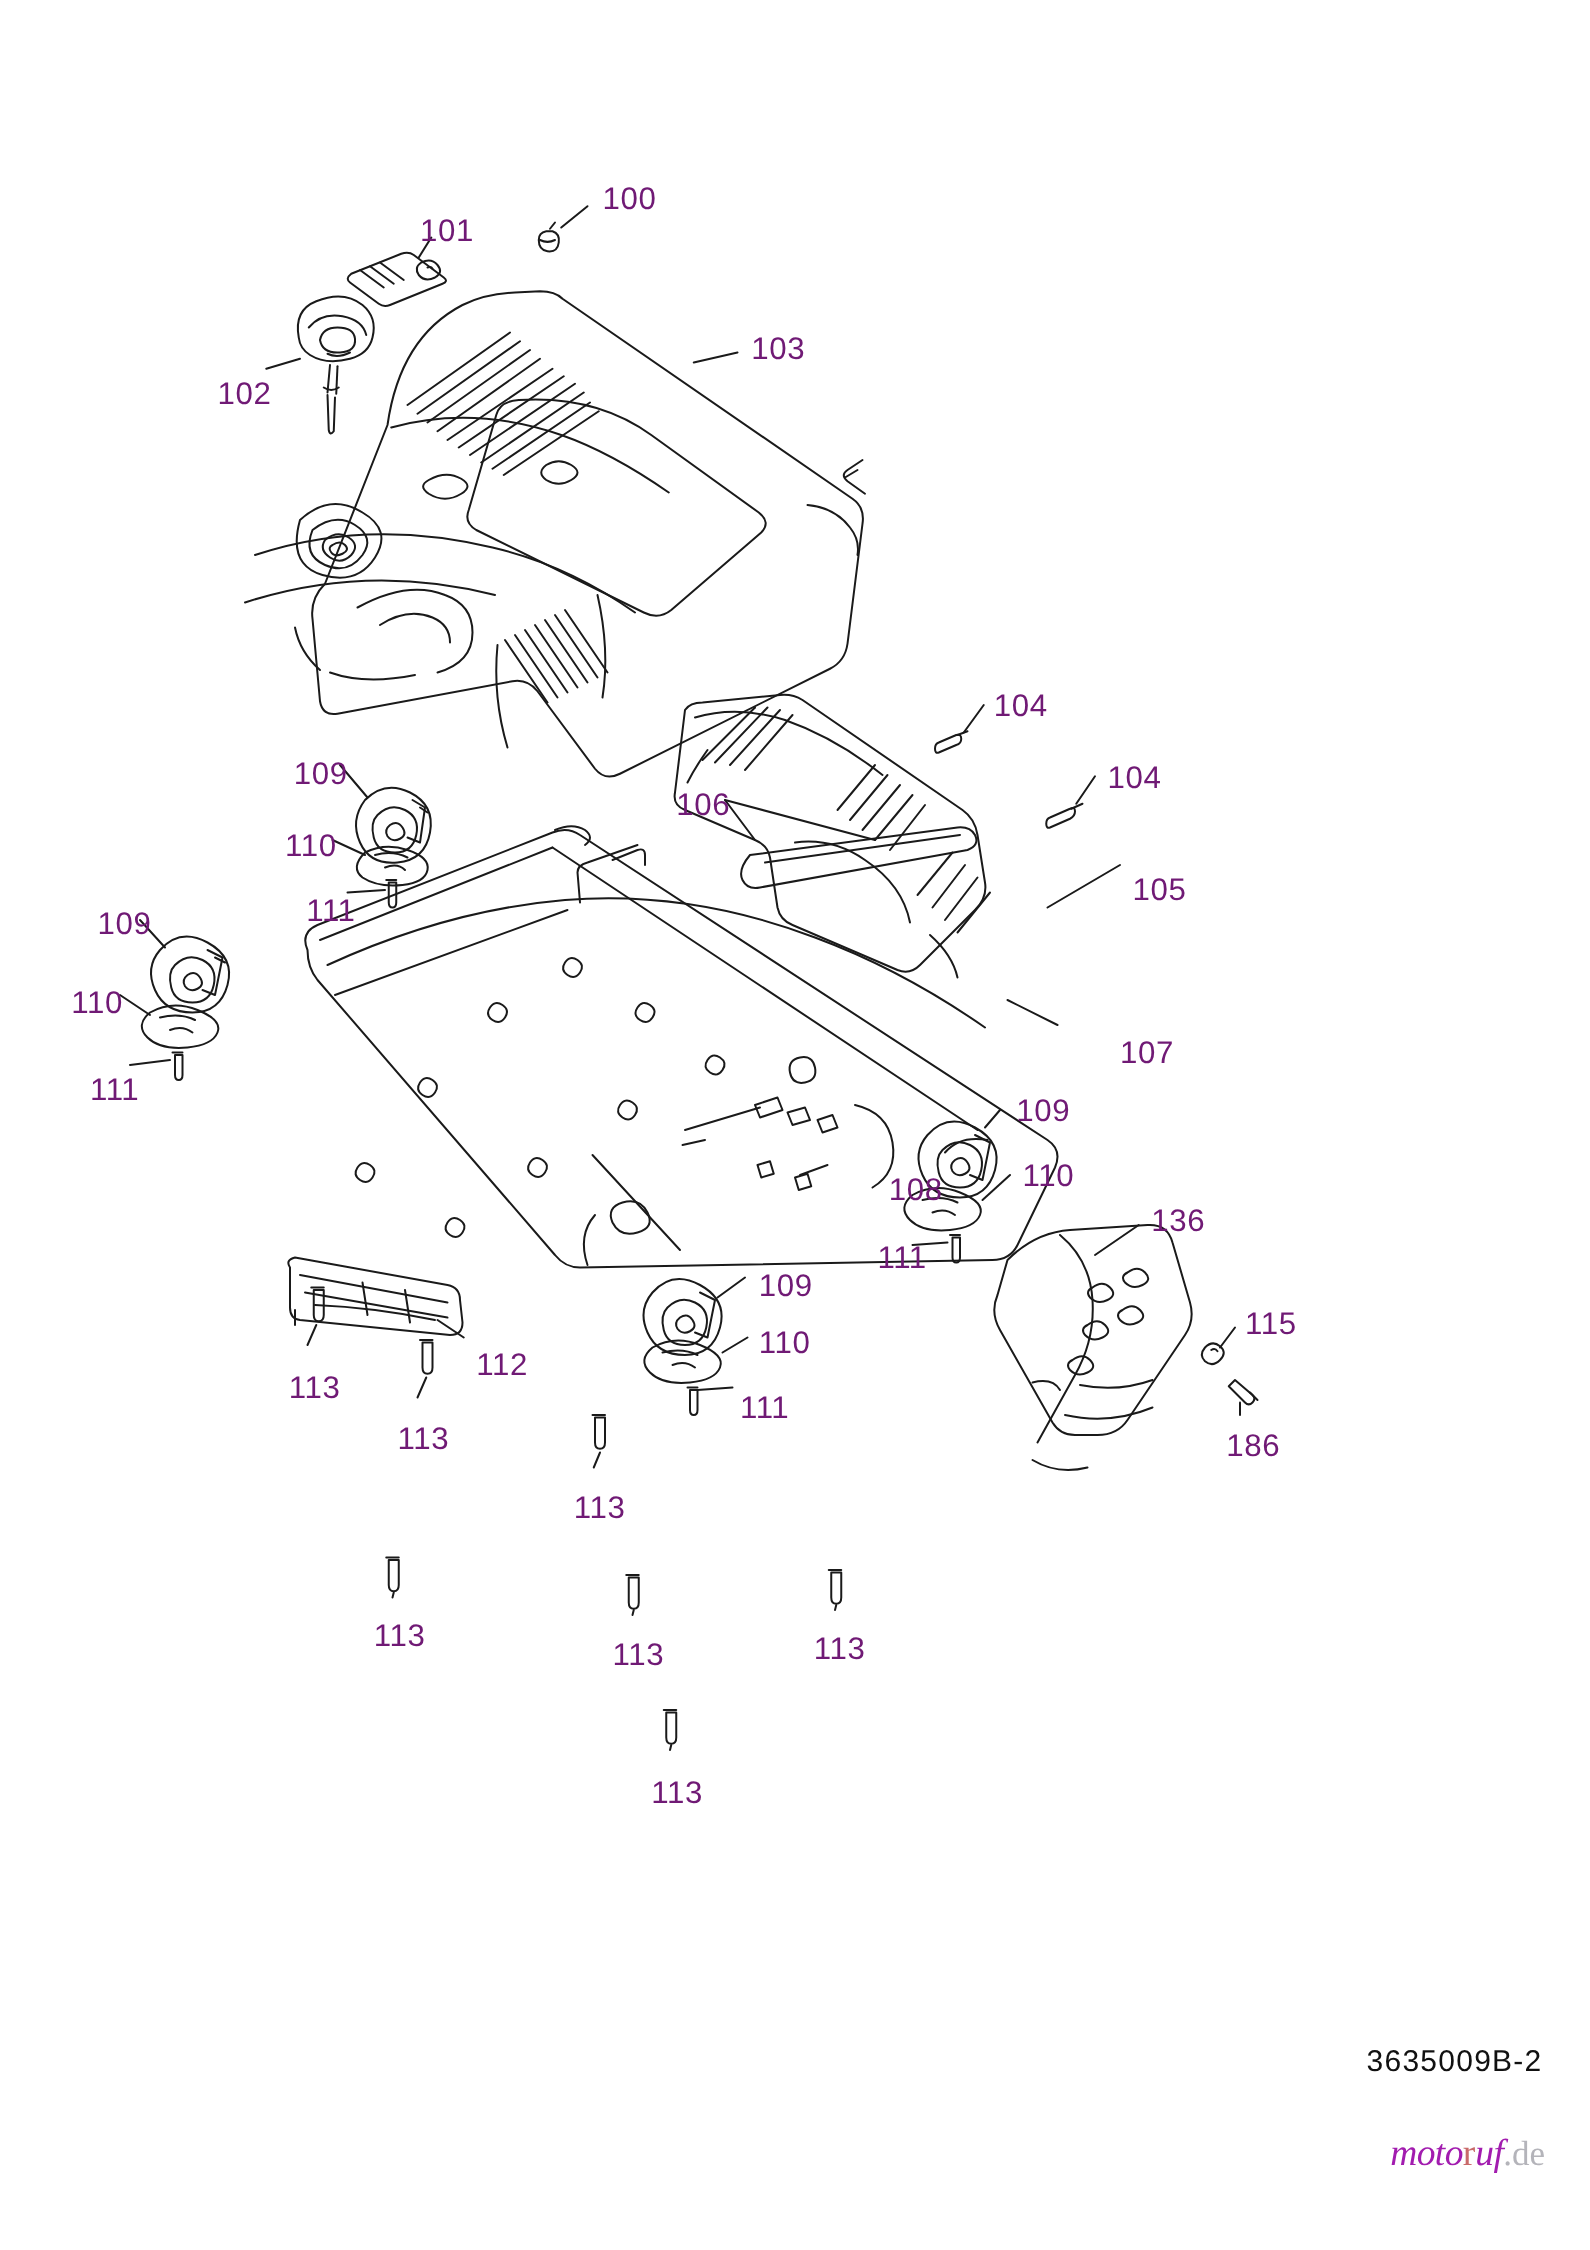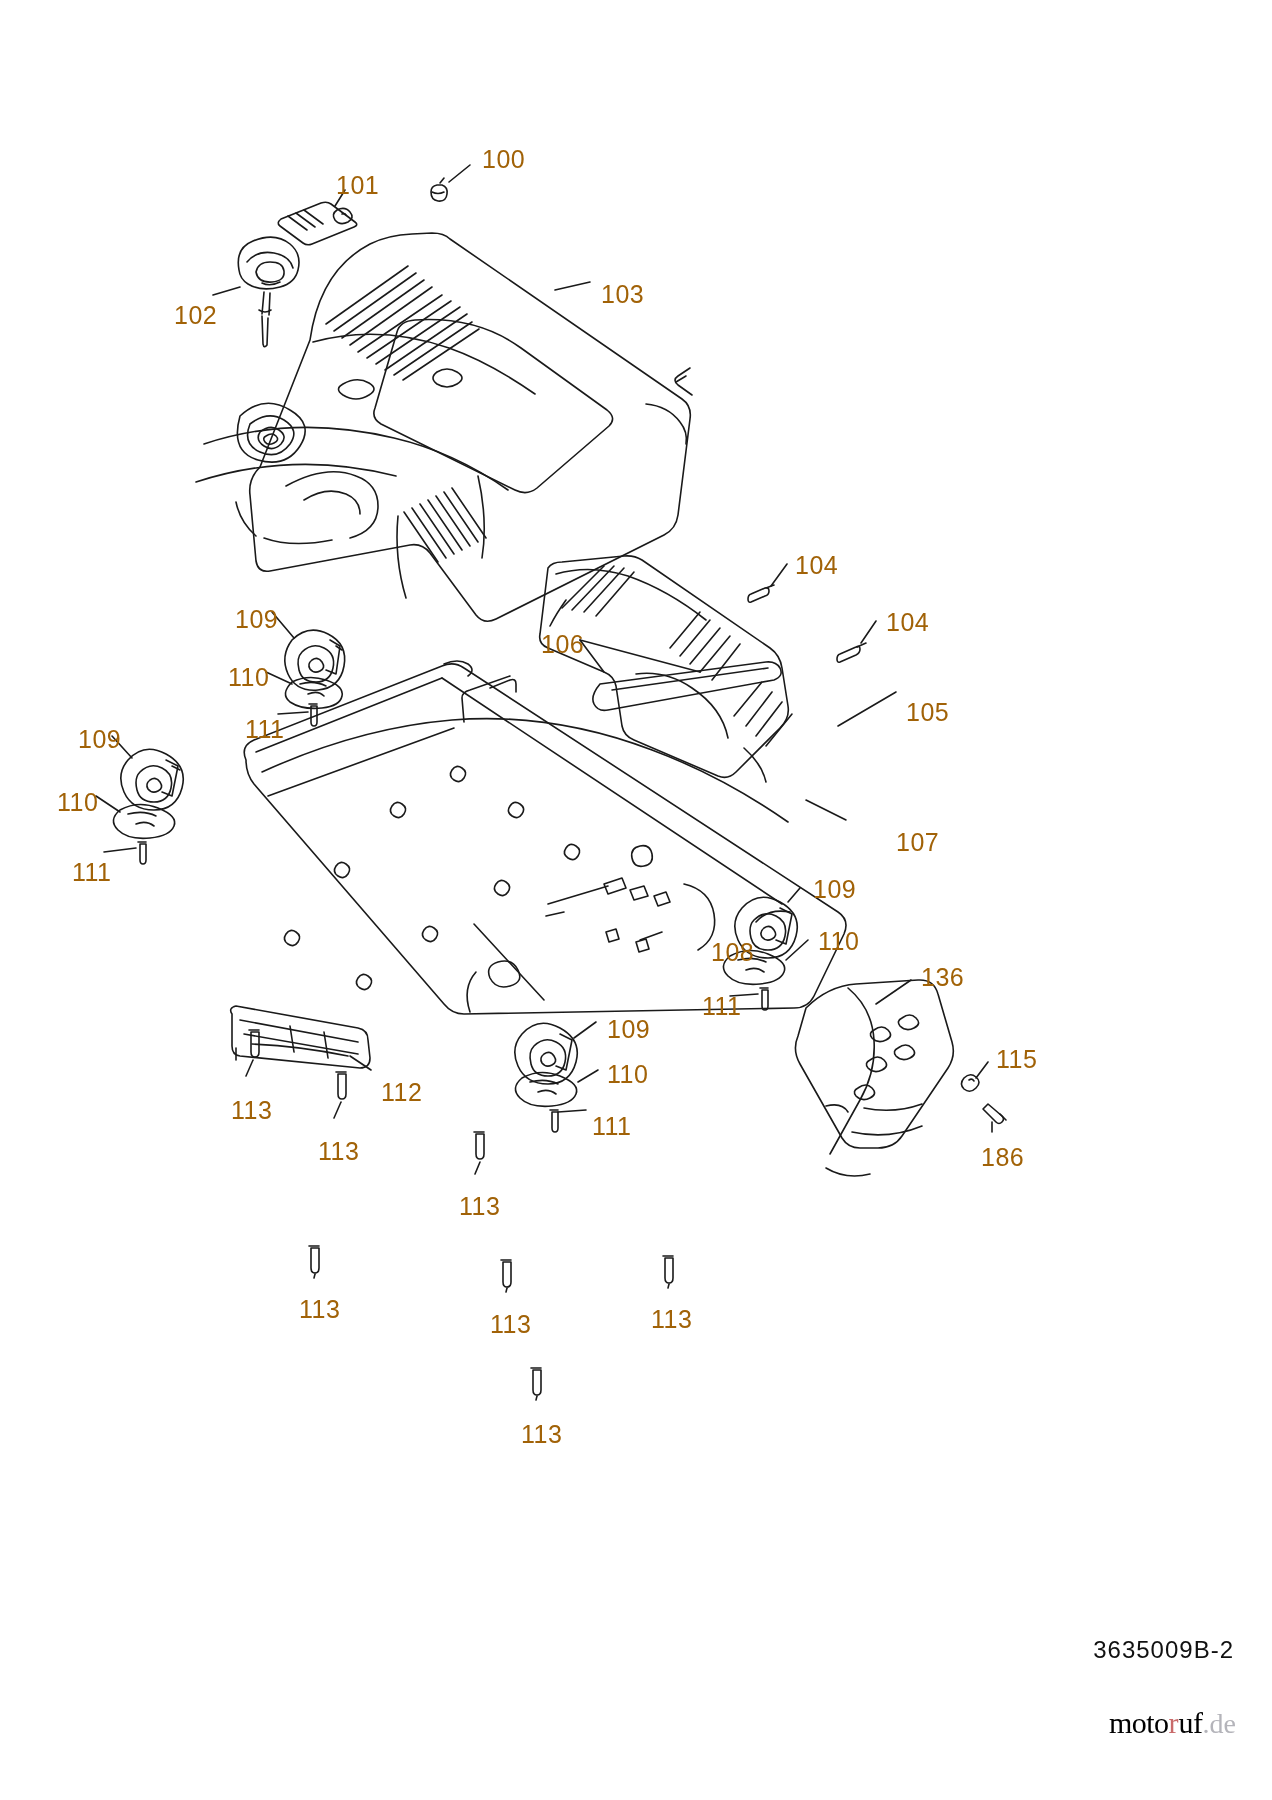--- a/index.html
+++ b/index.html
@@ -21,21 +21,21 @@
     position: absolute;
     left: 0;
     top: 0;
     width: 1272px;
     height: 1800px;
   }
   .callout {
     position: absolute;
     font-family: "Liberation Sans", sans-serif;
     font-size: 25px;
-    color: #a16207;
+    color: #701a75;
     white-space: nowrap;
     letter-spacing: 0.5px;
   }
   #drawing-number {
     position: absolute;
     right: 38px;
     top: 1636px;
     font-family: "Liberation Sans", sans-serif;
     font-size: 24px;
     letter-spacing: 1px;
@@ -43,21 +43,22 @@
   }
   #watermark {
     position: absolute;
     right: 36px;
     top: 1706px;
     font-family: "Liberation Serif", serif;
     font-size: 30px;
     color: #b9b9bd;
   }
   #watermark .wm-main {
-    color: #000000;
+    color: #a21caf;
+    font-style: italic;
     letter-spacing: -0.5px;
   }
   #watermark .wm-r {
     color: #c96a6a;
   }
   #watermark .wm-tld {
     color: #b4b4ba;
     font-size: 28px;
   }
 </style>
@@ -370,21 +371,21 @@
         <path d="M1000 1114 l6 6"></path>
       </g>
       <path d="M992 1132 L992 1122"></path>
 
     </g>
   </svg>
 
   <div class="callout" style="left:482px; top:145px;">100</div>
   <div class="callout" style="left:336px; top:171px;">101</div>
   <div class="callout" style="left:174px; top:301px;">102</div>
-  <div class="callout" style="left:601px; top:280px;">103</div>
+  <div class="callout" style="left:601px; top:265px;">103</div>
   <div class="callout" style="left:795px; top:551px;">104</div>
   <div class="callout" style="left:886px; top:608px;">104</div>
   <div class="callout" style="left:541px; top:630px;">106</div>
   <div class="callout" style="left:906px; top:698px;">105</div>
   <div class="callout" style="left:896px; top:828px;">107</div>
   <div class="callout" style="left:235px; top:605px;">109</div>
   <div class="callout" style="left:228px; top:663px;">110</div>
   <div class="callout" style="left:245px; top:715px;">111</div>
   <div class="callout" style="left:78px; top:725px;">109</div>
   <div class="callout" style="left:57px; top:788px;">110</div>

